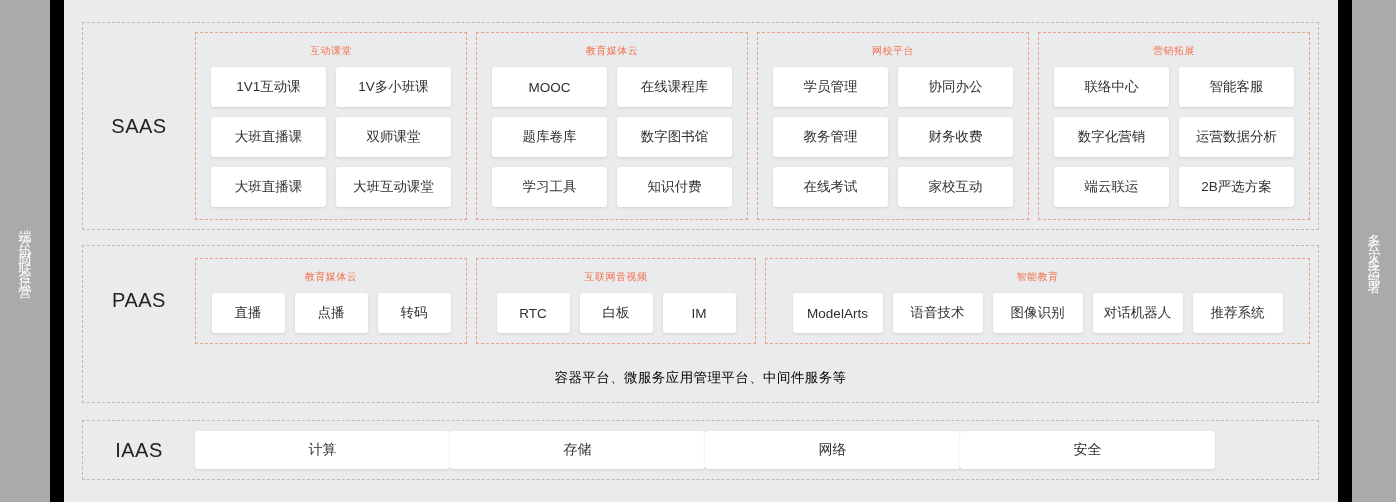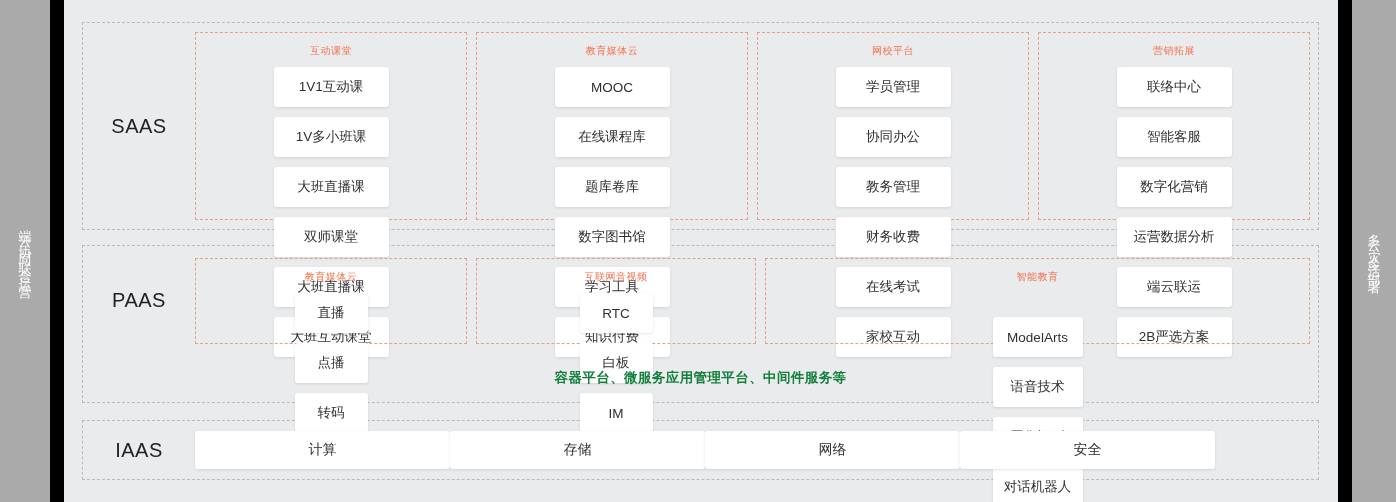--- a/index.html
+++ b/index.html
@@ -116,21 +116,20 @@
     margin: 6px 0 11px 0;
     letter-spacing: 0.5px;
     user-select: none;
   }
   .group-items {
     display: flex;
     flex-wrap: wrap;
     gap: 10px;
     justify-content: center;
     align-content: flex-start;
-    flex-direction: column;
   }
 
   
   .card {
     background: #ffffff;
     border-radius: 3px;
     box-shadow: 0 1px 3px rgba(0,0,0,0.11);
     display: flex;
     align-items: center;
     justify-content: center;
@@ -148,33 +147,32 @@
     flex: 1;
     font-size: 14px;
   }
 
   
   .saas-group { flex: 1; }
 
   
   .paas-group-media { flex: 0 0 272px; }
   .paas-group-rtc   { flex: 0 0 280px; }
-  .paas-group-ai    { flex: 1; gap: 24px; }
+  .paas-group-ai    { flex: 1; }
 
   
   .paas-note {
     flex: 1;
     display: flex;
     align-items: center;
     justify-content: center;
     font-size: 13.5px;
-    color: #15803d;
+    color: #000000;
     letter-spacing: 0.4px;
     user-select: none;
-    font-weight: bold;
   }
 
   
   .iaas-items {
     display: flex;
     flex: 1;
     padding-right: 103px;
   }
 </style>
 </head>

